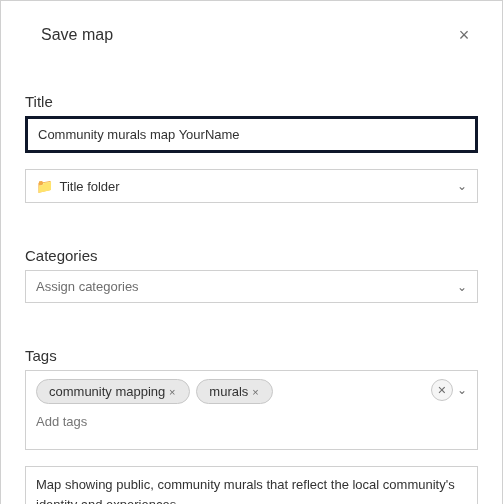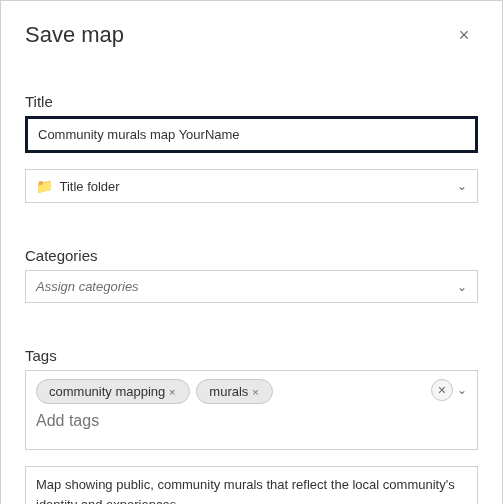--- a/index.html
+++ b/index.html
@@ -27,23 +27,24 @@
     }
 
     .dialog-header {
       display: flex;
       justify-content: space-between;
       align-items: center;
       margin-bottom: 20px;
     }
 
     .dialog-title {
-      font-size: 22px;
+      font-size: 16px;
       font-weight: 400;
       color: #323232;
+      margin-left: 16px;
     }
 
     .close-btn {
       background: none;
       border: none;
       cursor: pointer;
       font-size: 18px;
       color: #6e6e6e;
       width: 28px;
       height: 28px;
@@ -101,21 +102,20 @@
     }
 
     .chevron-icon {
       color: #6e6e6e;
       font-size: 12px;
     }
 
     .categories-placeholder {
       color: #6e6e6e;
       font-size: 13px;
-      font-style: italic;
     }
 
     .tags-container {
       border: 1px solid #d0d0d0;
       padding: 8px 10px;
       min-height: 80px;
       background: #fff;
       position: relative;
     }
 
@@ -182,21 +182,21 @@
       border: none;
       cursor: pointer;
       font-size: 12px;
       color: #6e6e6e;
       padding: 2px;
     }
 
     .add-tags-input {
       border: none;
       outline: none;
-      font-size: 16px;
+      font-size: 13px;
       color: #000000;
       width: 100%;
       background: transparent;
       padding: 0;
     }
 
     .textarea-input {
       width: 100%;
       border: 1px solid #d0d0d0;
       padding: 8px 10px;

